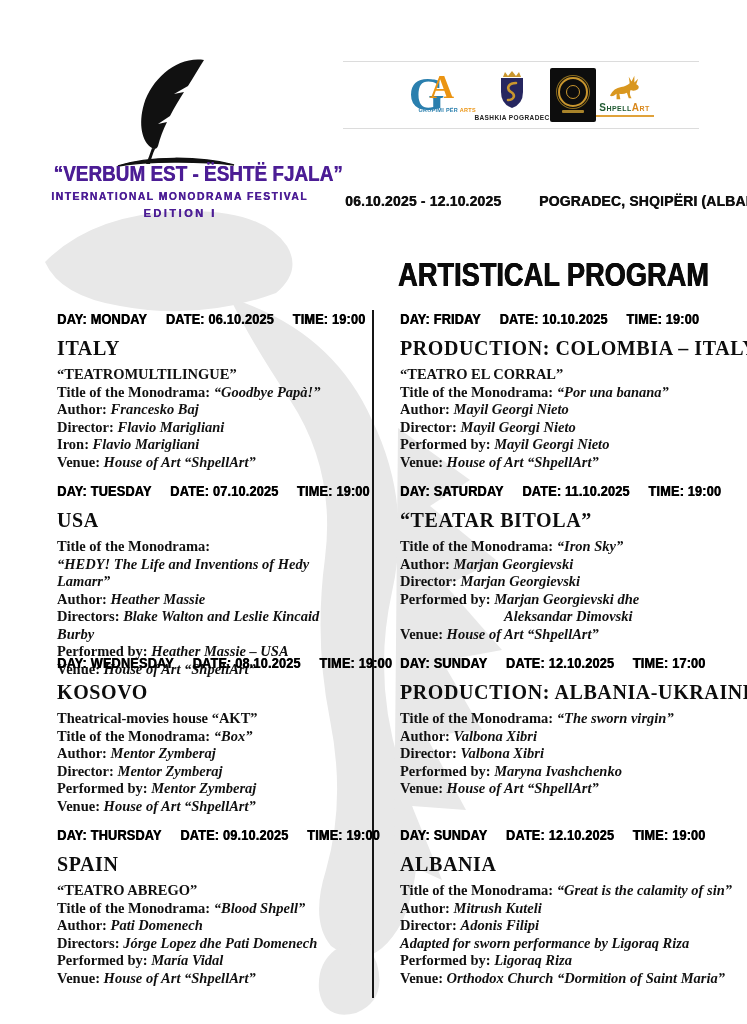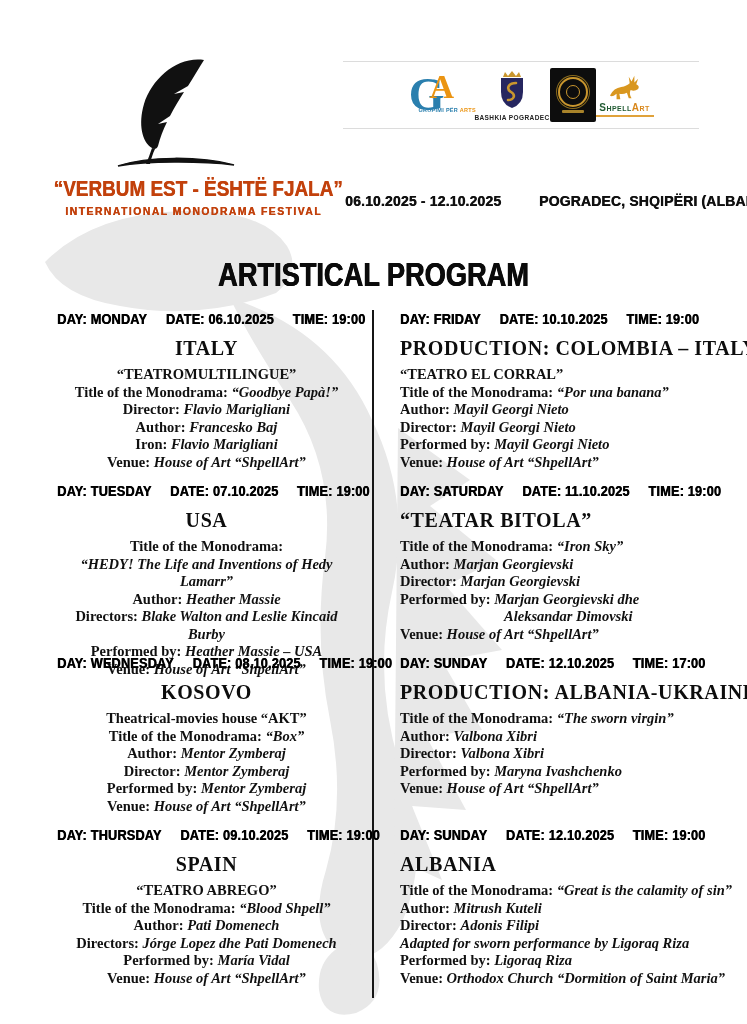--- a/index.html
+++ b/index.html
@@ -6,21 +6,21 @@
   body{
     width:747px;height:1024px;position:relative;overflow:hidden;
     background:#ffffff;color:#111;
     font-family:"Liberation Sans",sans-serif;
   }
   [data-interactable]{cursor:default;}
   
   .watermark{position:absolute;inset:0;z-index:0;}
   
   .quill{position:absolute;left:100px;top:54px;width:160px;height:118px;z-index:1;}
-  .fest{position:absolute;left:30px;top:177px;width:300px;text-align:right;z-index:1;color:#c2410c;}
+  .fest{position:absolute;left:30px;top:162px;width:300px;text-align:center;z-index:1;color:#4c1d95;}
   .fest .t{
     display:inline-block;font-weight:700;font-size:22px;line-height:1.1;
     transform:scaleX(.86);transform-origin:center;white-space:nowrap;
     text-shadow:.5px 0 0 currentColor;
   }
   .fest .s{
     display:inline-block;font-weight:700;font-size:11px;letter-spacing:1.6px;
     transform:scaleX(.94);transform-origin:center;margin-top:3px;white-space:nowrap;
     text-shadow:.4px 0 0 currentColor;
   }
@@ -50,31 +50,31 @@
   .sa-cap .p1{color:#225b33;}
   .sa-cap .p2{color:#d9881c;}
   .sa-rule{width:58px;height:2px;background:#e0a23a;margin-top:2px;}
   .daterow{
     position:absolute;left:345px;top:192px;z-index:1;display:flex;gap:42px;
     font-weight:700;font-size:15.5px;letter-spacing:.2px;white-space:nowrap;color:#101010;
     transform:scaleX(.9);transform-origin:0 50%;
     text-shadow:.5px 0 0 currentColor;
   }
   
-  .prog-title{position:absolute;left:0;right:0;top:255px;text-align:center;z-index:1;}
+  .prog-title{position:absolute;left:0;right:0;top:255px;text-align:right;z-index:1;}
   .prog-title span{
     display:inline-block;font-weight:700;font-size:34px;letter-spacing:0;
     transform:scaleX(.8);transform-origin:center;color:#0b0b0b;
     text-shadow:.9px 0 0 currentColor, .45px 0 0 currentColor;
   }
   .program{
     position:absolute;left:57px;top:310px;width:680px;z-index:1;
     display:grid;grid-template-columns:315px 1fr;
   }
-  .col-left{padding-right:16px;text-align:center;}
+  .col-left{padding-right:16px;}
   .col-right{border-left:2px solid #151515;padding-left:26px;}
   .entry{height:172px;}
   .day-row{
     display:flex;gap:22px;white-space:nowrap;
     font-weight:700;font-size:15px;letter-spacing:.2px;color:#000;
     transform:scaleX(.85);transform-origin:0 50%;
     text-shadow:.6px 0 0 currentColor;
   }
   .entry-heading{
     font-family:"Liberation Serif",serif;font-weight:700;font-size:20px;line-height:1.1;
@@ -99,20 +99,21 @@
 
 <svg class="quill" data-interactable="false" viewBox="0 0 160 118" aria-hidden="true">
   <path fill="#111" d="M104 6 C78 2 52 24 44 50 C38 70 42 88 52 94 C54 96 57 95 58 92 C60 84 63 76 67 68 L58 70 L70 62 C74 54 79 46 84 38 L74 40 L88 32 C93 24 99 14 104 6 Z"></path>
   <path fill="#111" d="M52 94 C50 100 48 105 46 110 L50 110 C51 105 53 99 55 95 Z"></path>
   <path fill="#111" d="M18 112 C48 102 100 102 134 111 C100 107 48 107 18 112 Z" stroke="#111" stroke-width="1.5"></path>
 </svg>
 
 <div class="fest" data-interactable="false">
   <span class="t" data-interactable="false">“VERBUM EST - ËSHTË FJALA”</span><br>
   <span class="s" data-interactable="false">INTERNATIONAL MONODRAMA FESTIVAL</span>
+  <span class="e" data-interactable="false">EDITION I</span>
 </div>
 
 <div class="logos" data-interactable="false">
   <div class="logo logo-ga" data-interactable="false">
     <div data-interactable="false"><span class="ga-g" data-interactable="false">G</span><span class="ga-a" data-interactable="false">A</span></div>
     <div class="ga-cap" data-interactable="false"><span class="p1" data-interactable="false">GRUPIMI PËR </span><span class="p2" data-interactable="false">ARTS</span></div>
   </div>
   <div class="logo" data-interactable="false">
     <svg width="34" height="42" viewBox="0 0 34 42" data-interactable="false" aria-hidden="true">
       <path d="M8 7 L10 2 L13 6 L17 1 L21 6 L24 2 L26 7 Z" fill="#c9962e"></path>
@@ -151,22 +152,22 @@
   <div class="col-left" data-interactable="false">
       <article class="entry" data-interactable="false">
         <div class="day-row" data-interactable="false">
           <span data-interactable="false">DAY: MONDAY</span>
           <span data-interactable="false">DATE: 06.10.2025</span>
           <span data-interactable="false">TIME: 19:00</span>
         </div>
         <h2 class="entry-heading" data-interactable="false">ITALY</h2>
         <p class="line" data-interactable="false"><span class="lbl" data-interactable="false">“TEATROMULTILINGUE”</span></p>
         <p class="line" data-interactable="false"><span class="lbl" data-interactable="false">Title of the Monodrama: </span><span class="val" data-interactable="false">“Goodbye Papà!”</span></p>
+        <p class="line" data-interactable="false"><span class="lbl" data-interactable="false">Author: </span><span class="val" data-interactable="false">Francesko Baj</span></p>
         <p class="line" data-interactable="false"><span class="lbl" data-interactable="false">Director: </span><span class="val" data-interactable="false">Flavio Marigliani</span></p>
-        <p class="line" data-interactable="false"><span class="lbl" data-interactable="false">Author: </span><span class="val" data-interactable="false">Francesko Baj</span></p>
         <p class="line" data-interactable="false"><span class="lbl" data-interactable="false">Iron: </span><span class="val" data-interactable="false">Flavio Marigliani</span></p>
         <p class="line" data-interactable="false"><span class="lbl" data-interactable="false">Venue: </span><span class="val" data-interactable="false">House of Art “ShpellArt”</span></p>
       </article>
       <article class="entry" data-interactable="false">
         <div class="day-row" data-interactable="false">
           <span data-interactable="false">DAY: TUESDAY</span>
           <span data-interactable="false">DATE: 07.10.2025</span>
           <span data-interactable="false">TIME: 19:00</span>
         </div>
         <h2 class="entry-heading" data-interactable="false">USA</h2>

